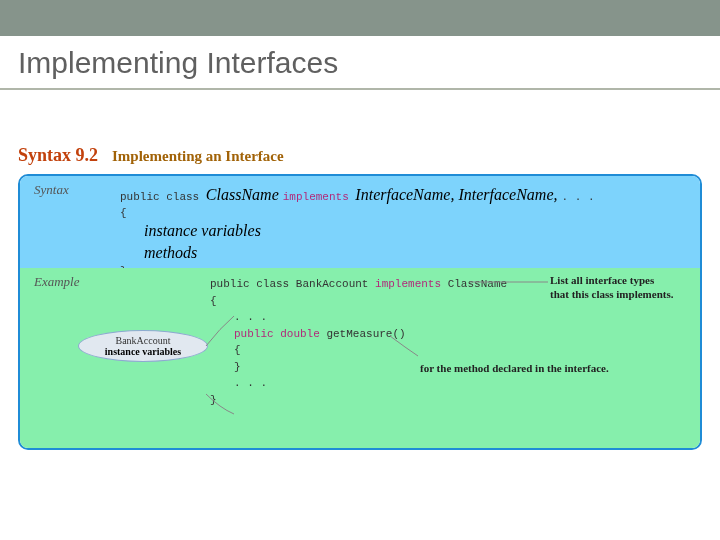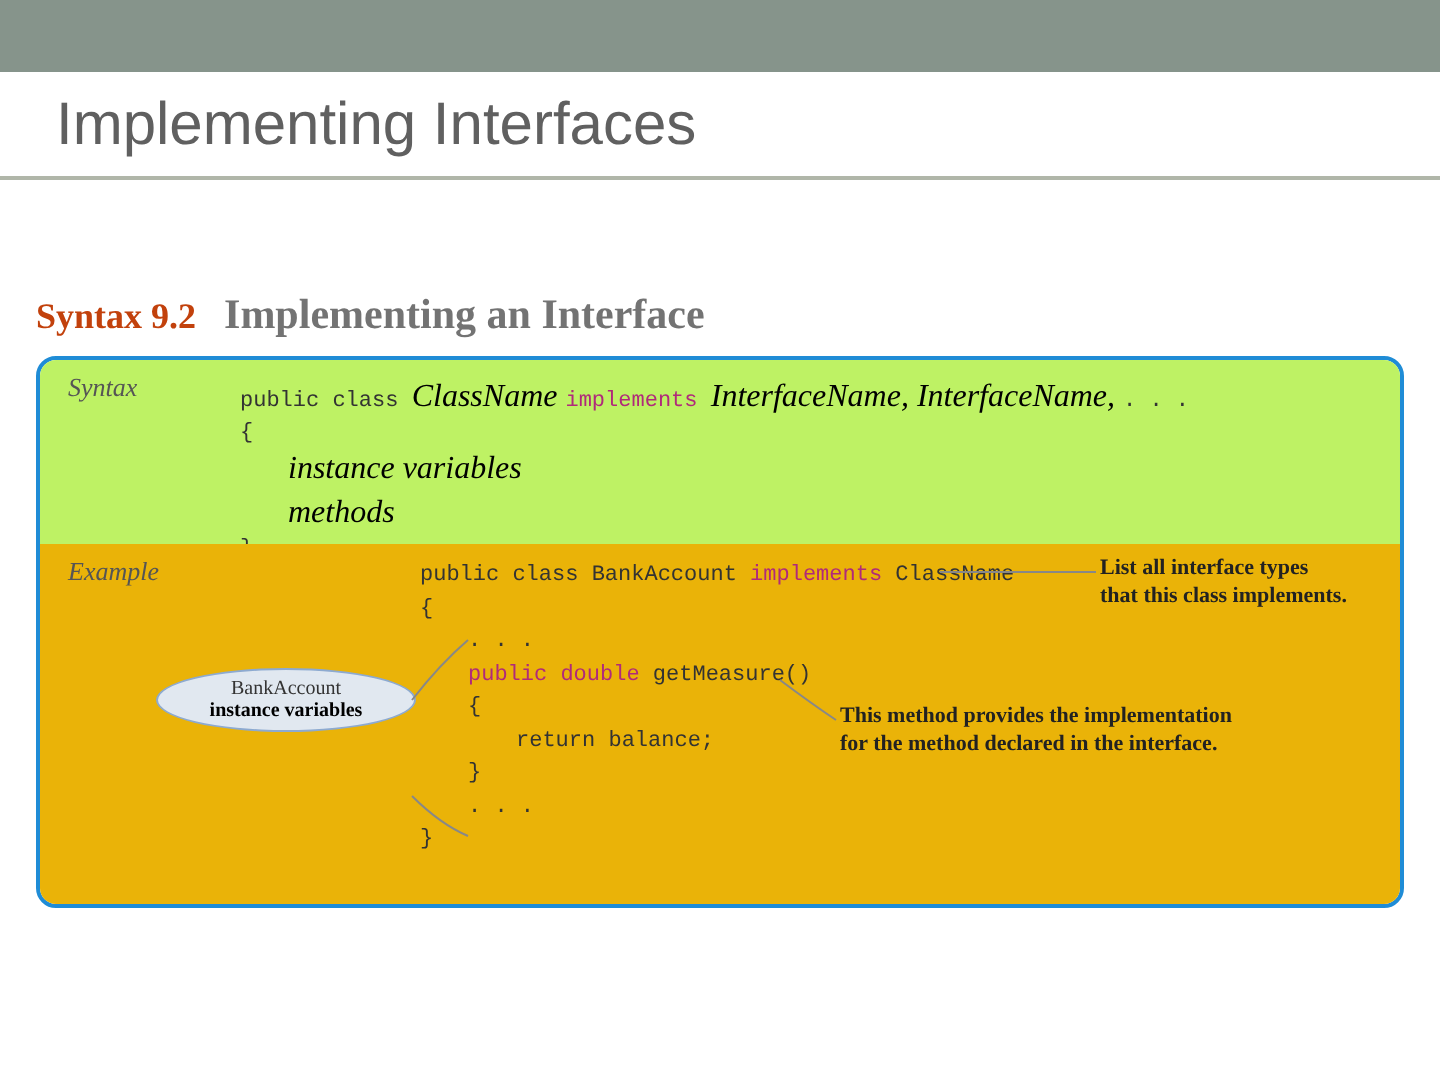--- a/index.html
+++ b/index.html
@@ -1,37 +1,37 @@
 <!DOCTYPE html>
 <html><head>
 <meta charset="utf-8">
 <style>
   * { margin: 0; padding: 0; box-sizing: border-box; }
   html, body { width: 720px; height: 540px; font-family: Arial, Helvetica, sans-serif; background: #fff; }
   .page { width: 720px; height: 540px; position: relative; }
   .top-bar { width: 720px; height: 36px; background: #86948b; }
-  .title-wrap { border-bottom: 2px solid #b0b6a9; padding: 10px 0 8px 28px; }
+  .title-wrap { border-bottom: 2px solid #b0b6a9; padding: 10px 0 8px 18px; }
   .title { font-size: 30px; color: #606060; font-weight: 400; }
 
   .diagram { position: absolute; left: 18px; top: 145px; width: 684px; }
 
   .synhdr { font-family: Georgia, 'Times New Roman', serif; }
   .synhdr .label { color: #c2410c; font-size: 18px; font-weight: 700; }
-  .synhdr .sub { color: #737373; font-size: 21px; font-weight: 600; margin-left: 10px; }
+  .synhdr .sub { color: #a16207; font-size: 15px; font-weight: 600; margin-left: 10px; }
 
   .outer-box { margin-top: 8px; width: 684px; border: 2px solid #1f8cd6; border-radius: 10px; overflow: hidden; }
 
-  .syntax-panel { background: #bef264; padding: 10px 18px 10px 18px; position: relative; height: 92px; }
+  .syntax-panel { background: #7dd3fc; padding: 10px 18px 10px 18px; position: relative; height: 92px; }
   .sect-label { position: absolute; left: 14px; top: 6px; font-family: Georgia, serif; font-style: italic; font-size: 13px; color: #555; }
   .code { font-family: 'Courier New', monospace; font-size: 11px; color: #333; }
   .italic { font-style: italic; font-family: Georgia, serif; font-size: 16px; }
   .kw { color: #b02a7a; }
   .syntax-code { position: absolute; left: 100px; top: 8px; line-height: 1.35; }
 
-  .example-panel { background: #eab308; padding: 0; position: relative; height: 180px; }
+  .example-panel { background: #86efac; padding: 0; position: relative; height: 180px; }
   .ex-label { position: absolute; left: 14px; top: 6px; font-family: Georgia, serif; font-style: italic; font-size: 13px; color: #555; }
   .ex-code { position: absolute; left: 190px; top: 8px; line-height: 1.5; font-family: 'Courier New', monospace; font-size: 11px; color: #333; }
 
   .callout { position: absolute; left: 58px; width: 130px; height: 32px; background: #e1e8f0; border: 1px solid #8daad0; border-radius: 50%; display: flex; align-items: center; justify-content: center; text-align: center; font-family: Georgia, serif; font-size: 10px; line-height: 1.1; }
   .callout .co-class { font-style: normal; color: #333; }
   .callout .co-bold { font-weight: 700; }
 
   .annot { position: absolute; font-family: Georgia, serif; font-weight: 700; font-size: 11px; color: #222; line-height: 1.25; }
 
   svg.lines { position: absolute; left: 0; top: 0; width: 684px; height: 180px; pointer-events: none; }
@@ -77,41 +77,38 @@
         <div class="ex-code">
           <div>
             <span>public class </span><span>BankAccount </span><span class="kw">implements </span><span>ClassName</span>
           </div>
           <div>{</div>
           <div style="margin-left:24px;">. . .</div>
           <div style="margin-left:24px;">
             <span class="kw">public double </span><span>getMeasure()</span>
           </div>
           <div style="margin-left:24px;">{</div>
-          <div style="margin-left:48px;">
-            <span>return </span><span>balance;</span>
-          </div>
           <div style="margin-left:24px;">}</div>
           <div style="margin-left:24px;">. . .</div>
           <div>}</div>
         </div>
 
         <div class="callout" style="top:62px;">
           <div>
             <span class="co-class">BankAccount</span><br>
             <span class="co-bold">instance variables</span>
           </div>
         </div>
 
         <div class="annot" style="left:530px; top:6px; width:150px;">
           <span>List all interface types</span><br>
           <span>that this class implements.</span>
         </div>
         <div class="annot" style="left:400px; top:80px; width:260px;">
-          <span>This method provides the implementation</span><br>
+          <br>
           <span>for the method declared in the interface.</span>
         </div>
 
         <svg class="lines">
           <path d="M 186 78 Q 200 60 214 48" stroke="#888" stroke-width="1" fill="none"></path>
           <path d="M 186 126 Q 200 140 214 146" stroke="#888" stroke-width="1" fill="none"></path>
           <path d="M 450 14 Q 490 14 528 14" stroke="#888" stroke-width="1" fill="none"></path>
           <path d="M 370 68 Q 386 80 398 88" stroke="#888" stroke-width="1" fill="none"></path>
         </svg>
       </div>

